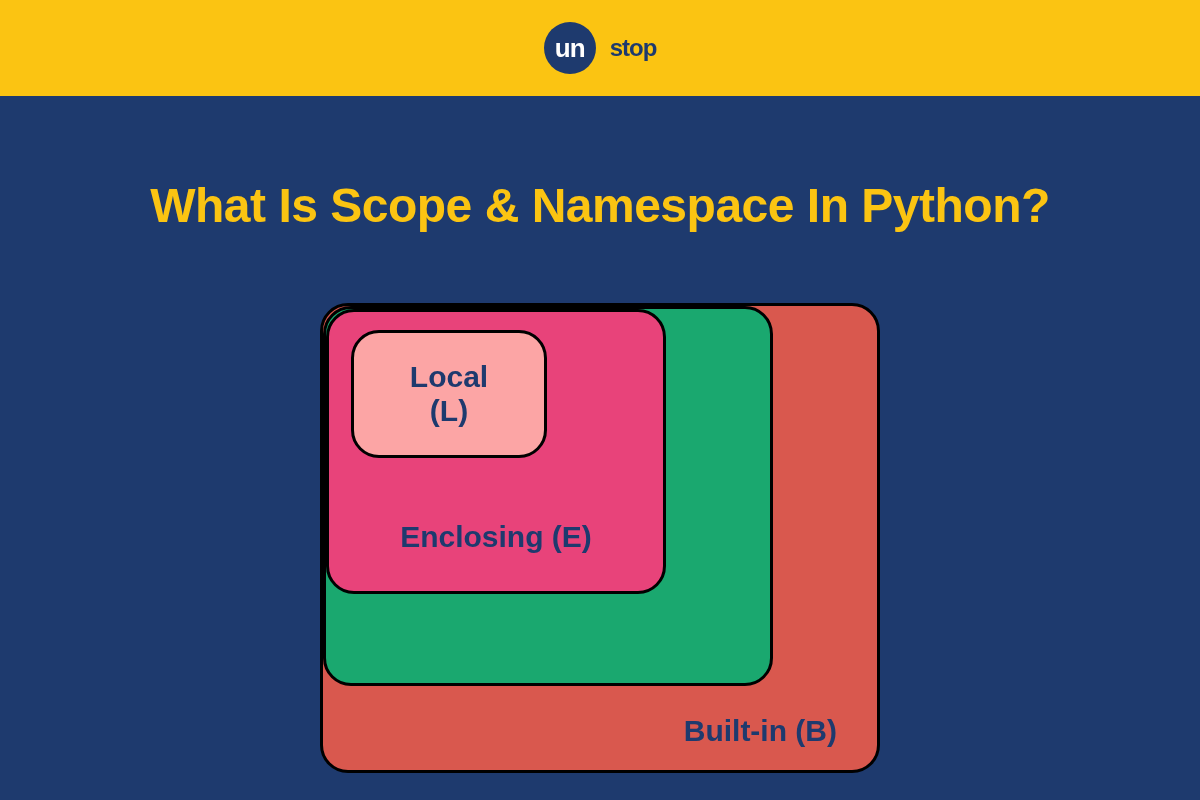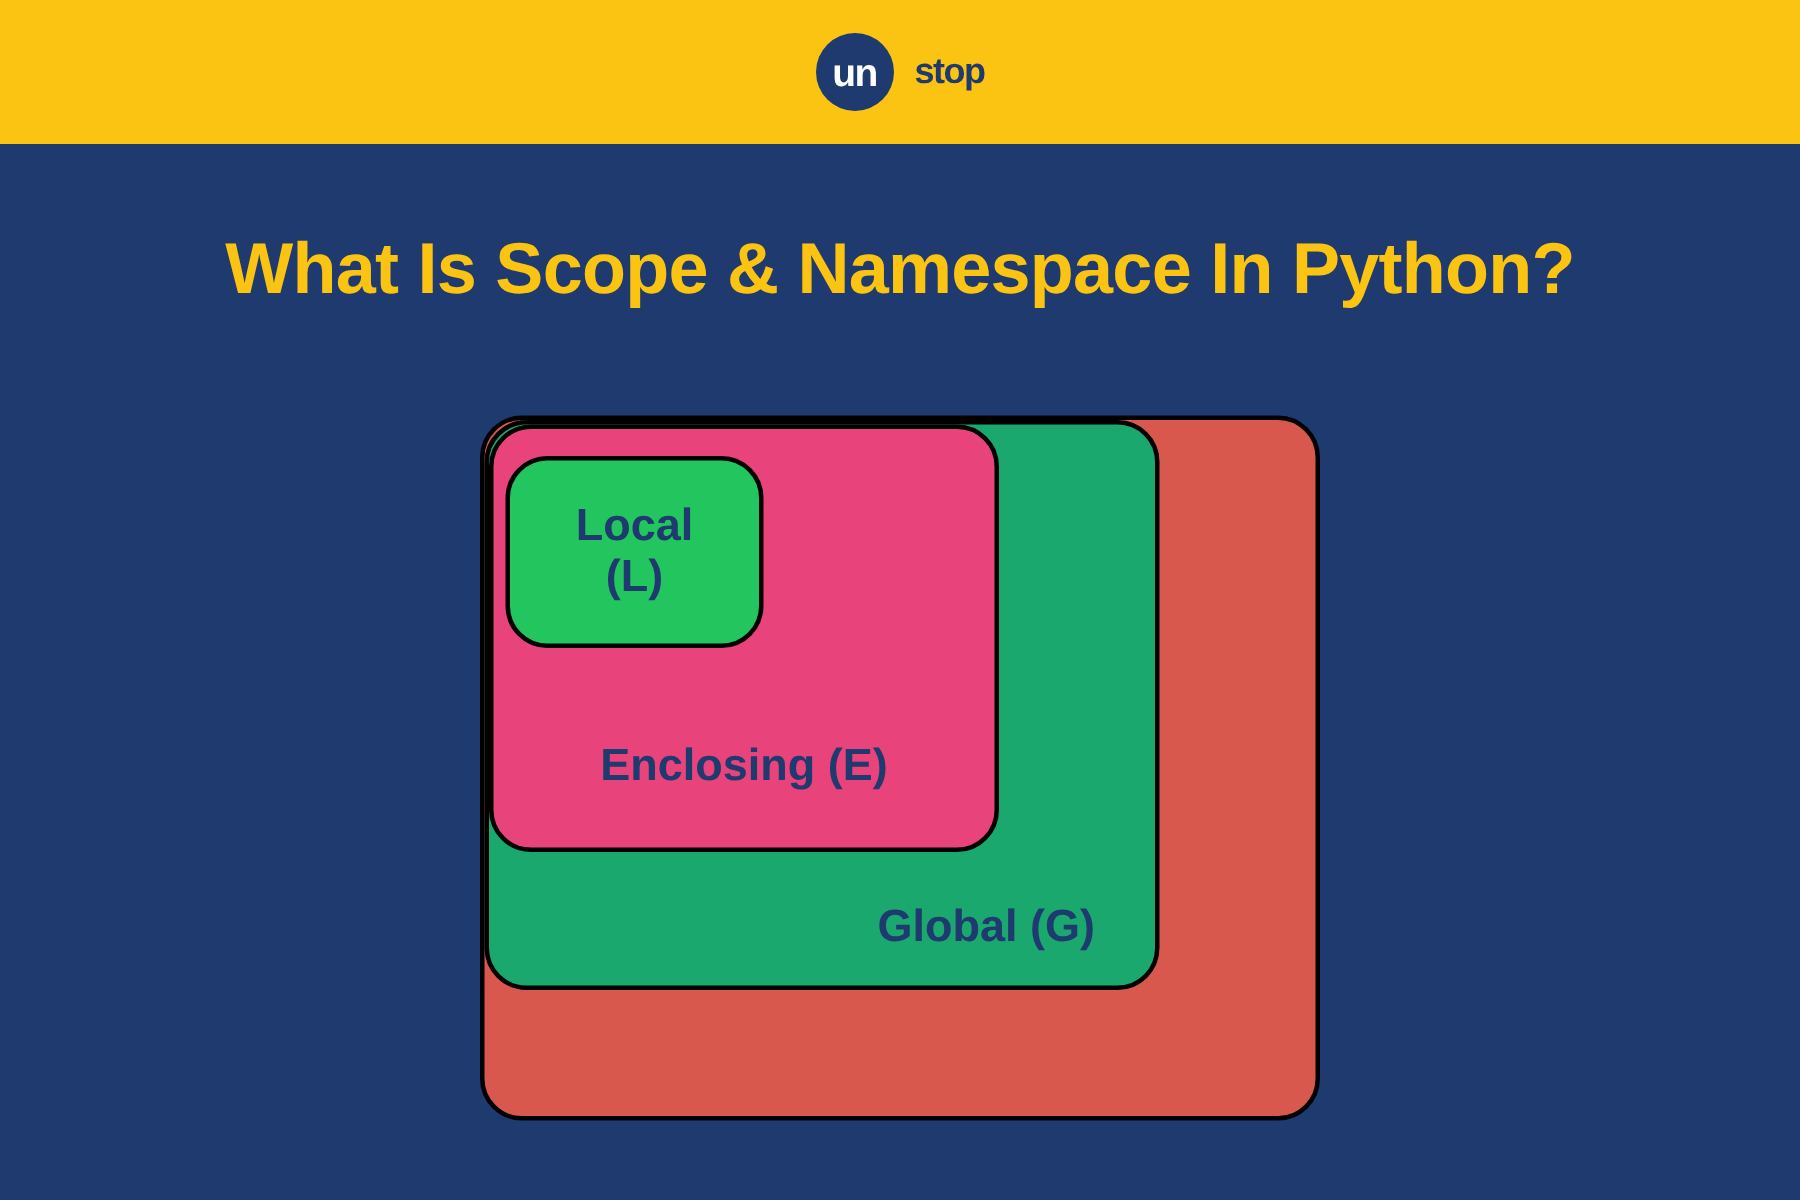--- a/index.html
+++ b/index.html
@@ -45,20 +45,21 @@
       font-weight: 800;
       font-size: 24px;
       letter-spacing: -1px;
       margin-left: -2px;
     }
     .content {
       padding-top: 56px;
       display: flex;
       flex-direction: column;
       align-items: center;
+      margin-top: 26px;
     }
     .title {
       color: #fbc412;
       font-size: 48px;
       font-weight: 800;
       text-align: center;
       letter-spacing: -0.5px;
     }
     .diagram {
       position: relative;
@@ -89,25 +90,25 @@
       background: #1aa86f;
     }
     .box-enclosing {
       left: 0;
       top: 0;
       width: 340px;
       height: 285px;
       background: #e8437a;
     }
     .box-local {
-      left: 8px;
+      left: 22px;
       top: 18px;
-      width: 172px;
+      width: 196px;
       height: 128px;
-      background: #22c55e;
+      background: #fca5a5;
       display: flex;
       align-items: center;
       justify-content: center;
       text-align: center;
       line-height: 1.15;
     }
     .label-bottom {
       position: absolute;
       bottom: 22px;
       right: 40px;
@@ -134,23 +135,23 @@
     <div class="logo-circle">un</div>
     <div class="logo-text">stop</div>
   </div>
 </div>
 
 <div class="content">
   <h1 class="title">What Is Scope &amp; Namespace In Python?</h1>
 
   <div class="diagram">
     <div class="box box-builtin">
+      <div class="label-bottom">Built-in (B)</div>
 
       <div class="box box-global">
-        <div class="label-bottom">Global (G)</div>
 
         <div class="box box-enclosing">
           <div class="label-enclosing">Enclosing (E)</div>
 
           <div class="box box-local">
             <span style="white-space: pre-line;">Local
 (L)</span>
           </div>
         </div>
       </div>

